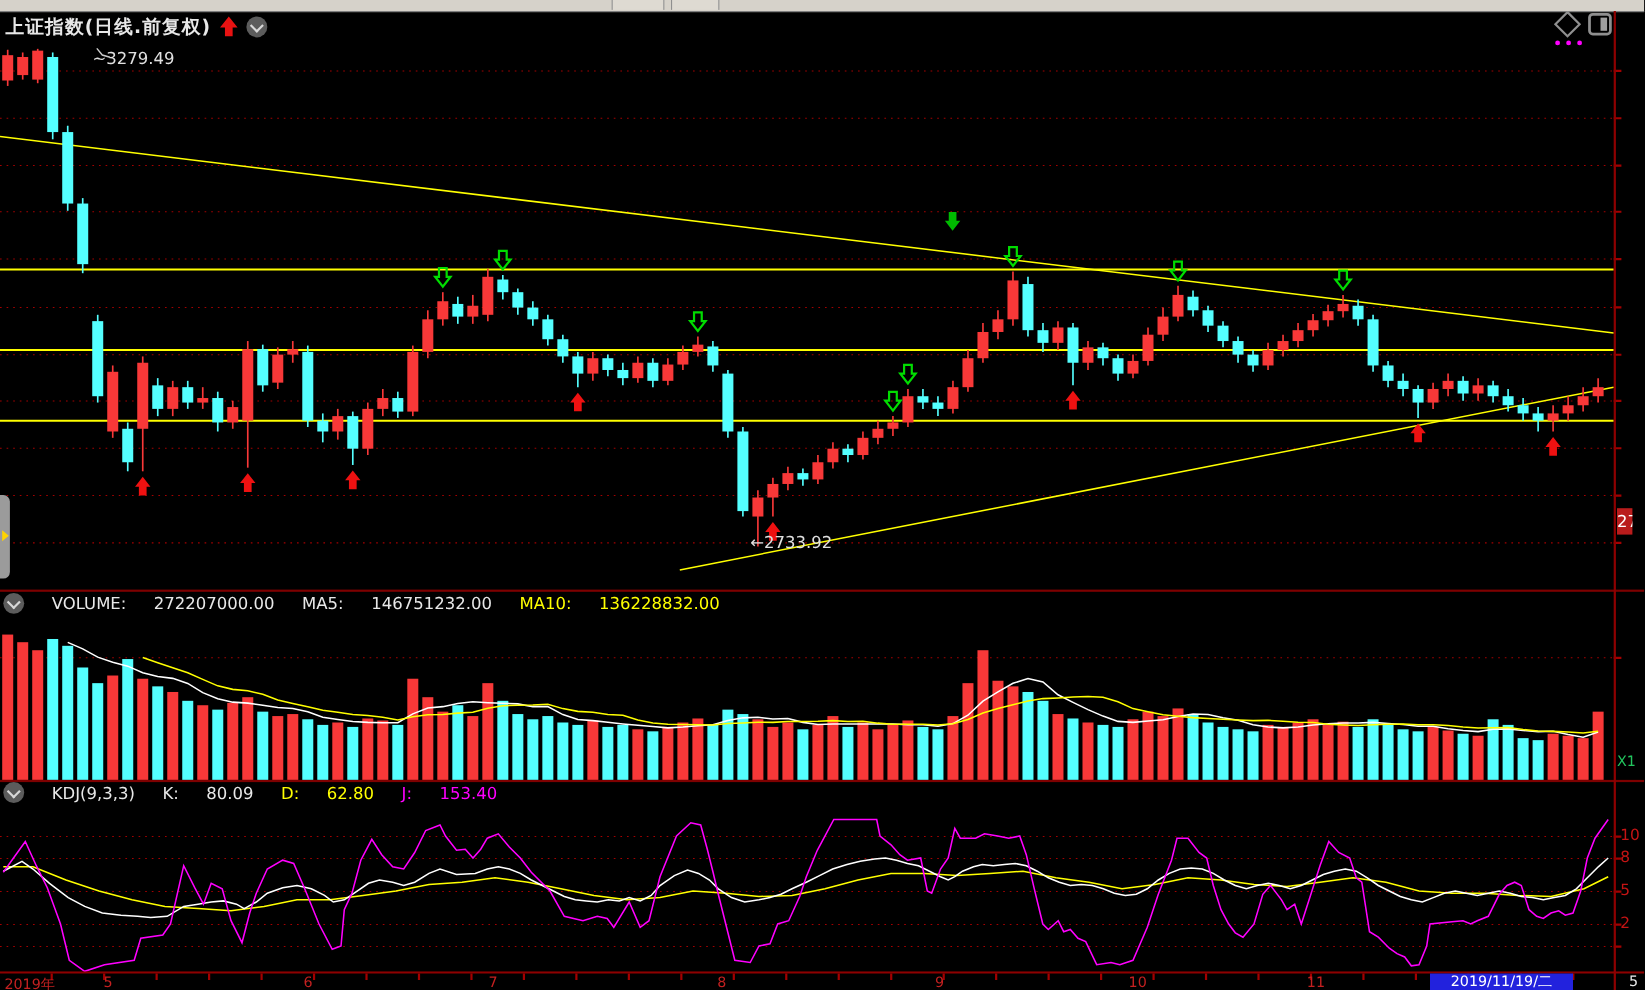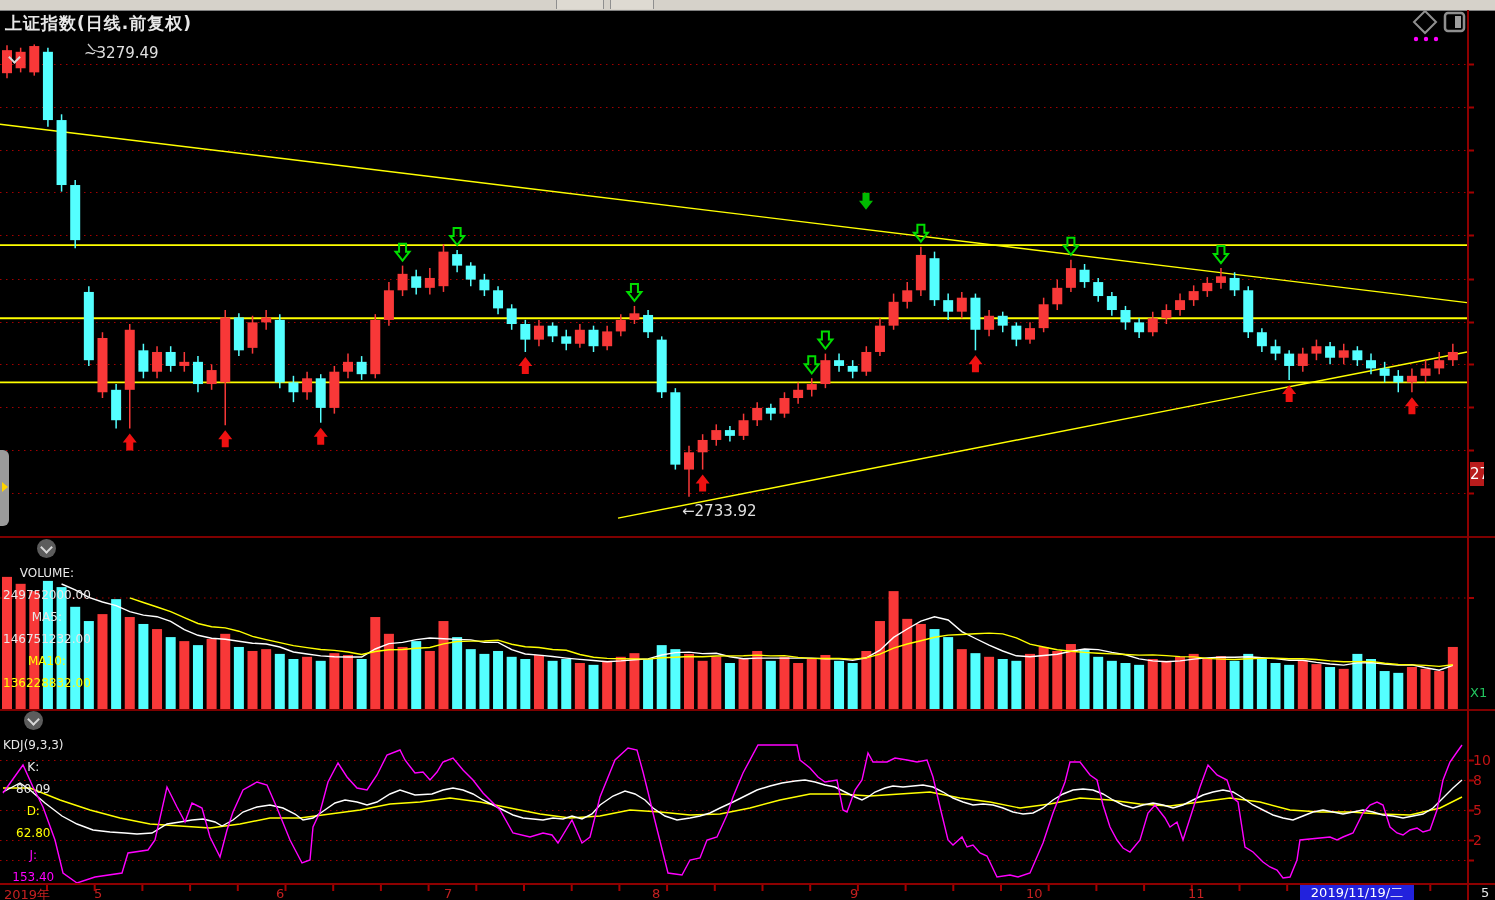--- a/index.html
+++ b/index.html
@@ -5,49 +5,49 @@
   html,body{margin:0;padding:0;background:#000;}
   #screen{position:relative;width:1495px;height:900px;background:#000;overflow:hidden;
           font-family:"DejaVu Sans","Liberation Sans",sans-serif;}
   
   #topstrip{position:absolute;left:0;top:0;width:1495px;height:10px;background:#d6d2ca;border-bottom:1px solid #7f7f7f;}
   .strip-notch{position:absolute;top:0;height:9px;background:#dedad2;border-left:1px solid #8f8f8f;border-right:1px solid #8f8f8f;}
   
   .hsep{position:absolute;left:0;width:1495px;height:2px;background:#7e0000;}
   #vaxis{position:absolute;left:1467px;top:10px;width:2px;height:890px;background:#8e0000;}
   
-  #titlebar{position:absolute;left:5px;top:12px;height:24px;display:flex;gap:7px;z-index:5;flex-direction:column;}
+  #titlebar{position:absolute;left:5px;top:12px;height:24px;display:flex;align-items:center;gap:7px;z-index:5;}
   #title{color:#e8e8e8;font-size:17px;font-weight:bold;letter-spacing:1px;}
   .chev{width:19px;height:19px;border-radius:50%;background:#5c5c5c;position:relative;display:inline-block;}
   .chev:after{content:"";position:absolute;left:5px;top:4px;width:7px;height:7px;
               border-right:2px solid #d8d8d8;border-bottom:2px solid #d8d8d8;transform:rotate(45deg);}
   
-  .pane-header{position:absolute;display:flex;align-items:center;gap:8px;z-index:5;font-size:12px;flex-direction:column;}
+  .pane-header{position:absolute;display:flex;align-items:center;gap:25px;z-index:5;font-size:15px;}
   #vol-header{left:3px;top:539px;}
   #kdj-header{left:3px;top:711px;}
   .w{color:#e8e8e8;} .y{color:#ffff00;text-align:right;} .m{color:#ff00ff;}
   
   svg.pane{position:absolute;left:0;}
   #main-svg{top:0;height:537px;width:1495px;}
   #vol-svg{top:537px;height:173px;width:1495px;}
   #kdj-svg{top:710px;height:174px;width:1495px;}
   #axis-svg{top:883px;height:17px;width:1495px;}
   
   .annot{position:absolute;color:#e0e0e0;font-size:15px;z-index:4;}
   #high-note{left:84px;top:44px;}
-  #low-note{left:682px;top:502px;}
+  #low-note{left:682px;top:484px;}
   
   #price-badge{position:absolute;left:1470px;top:462px;width:14px;height:24px;background:#b91c1c;
                color:#fff;font-size:15px;line-height:24px;overflow:hidden;white-space:nowrap;z-index:6;}
   #vol-mult{position:absolute;left:1470px;top:685px;color:#22c55e;font-size:13px;z-index:6;}
   .kdj-scale-label{position:absolute;left:1473px;color:#c41414;font-size:14px;z-index:6;}
   #partial-char{position:absolute;left:1481px;top:885px;color:#e8e8e8;font-size:13px;z-index:6;}
   
   .date-label{position:absolute;top:886px;color:#c42020;font-size:13px;white-space:nowrap;z-index:6;}
-  #date-highlight{position:absolute;left:1300px;top:885px;width:114px;height:15px;background:#2222dd;
+  #date-highlight{position:absolute;left:1300px;top:885px;width:130px;height:15px;background:#2222dd;
                   color:#fff;font-size:13px;text-align:center;line-height:15px;white-space:nowrap;z-index:7;}
   
   #left-handle{position:absolute;left:0;top:450px;width:9px;height:76px;background:#9b9b9b;
                border-radius:0 6px 6px 0;z-index:8;}
   #left-handle .tri{position:absolute;left:2px;top:32px;width:0;height:0;
                     border-top:5px solid transparent;border-bottom:5px solid transparent;border-left:6px solid #ffd400;}
   
   #tr-icons{position:absolute;left:1400px;top:10px;z-index:8;}
 </style>
 </head>
@@ -506,21 +506,21 @@
     <circle cx="26" cy="29" r="2.2" fill="#ff00ff"></circle>
     <circle cx="36" cy="29" r="2.2" fill="#ff00ff"></circle>
   </svg>
 
   <span class="annot" id="high-note">~3279.49</span>
   <span class="annot" id="low-note">←2733.92</span>
 
   <div class="pane-header" id="vol-header">
     <span class="chev"></span>
     <span class="w">VOLUME:</span>
-    <span class="w">249752000.00</span>
+    <span class="w">272207000.00</span>
     <span class="w">MA5:</span>
     <span class="w">146751232.00</span>
     <span class="y">MA10:</span>
     <span class="y">136228832.00</span>
   </div>
 
   <div class="pane-header" id="kdj-header">
     <span class="chev"></span>
     <span class="w">KDJ(9,3,3)</span>
     <span class="w">K:</span>

